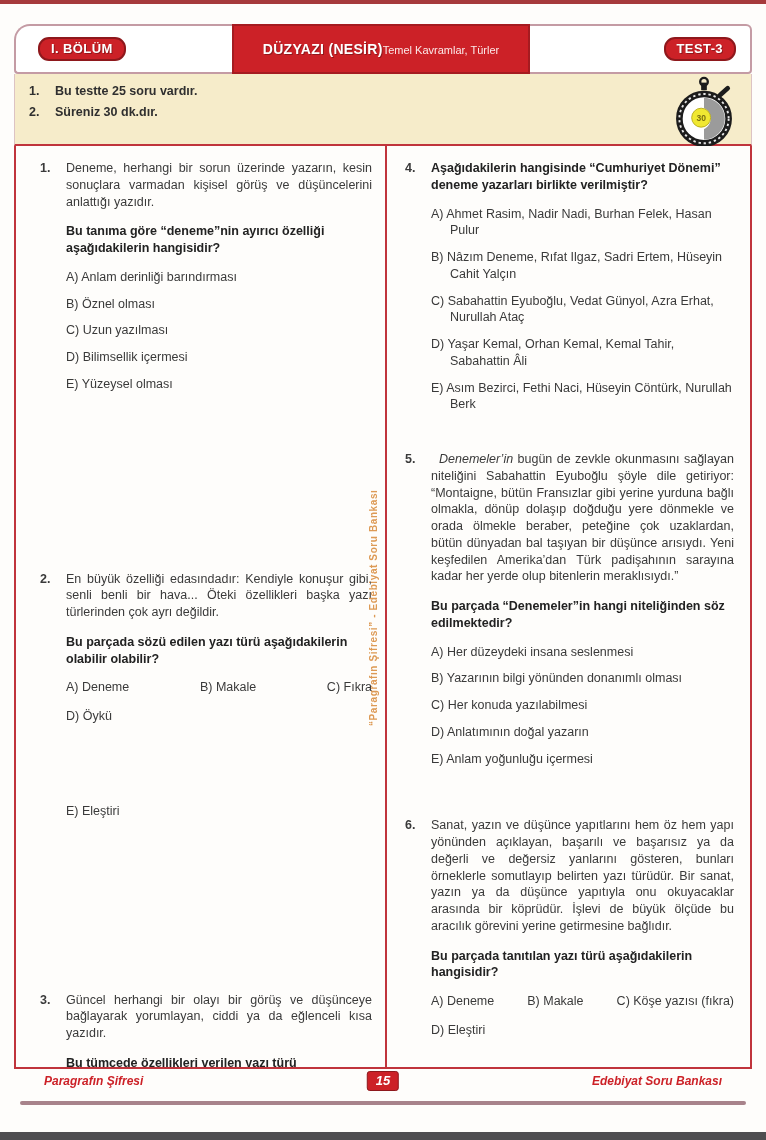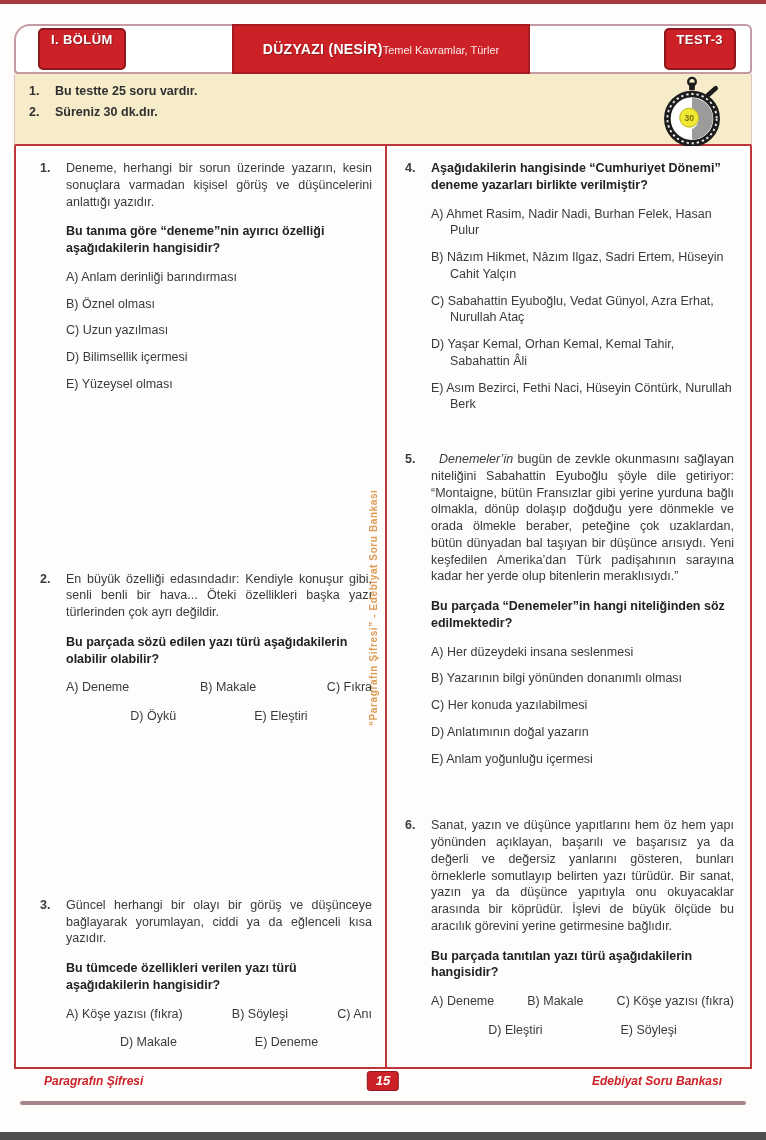--- a/index.html
+++ b/index.html
@@ -30,38 +30,38 @@
     width: 298px;
     background: #cc2127;
     border: 2px solid #a51b20;
     flex-direction: row; justify-content: center;
     text-align: center; color: #fff;
   }
   .unit-title { font-size: 14px; font-weight: bold; letter-spacing: .3px; text-shadow: 1px 1px 0 #8e181c; }
   .unit-subtitle { font-size: 11px; font-weight: normal; margin-top: 2px; color: #fbe9e9; }
   .badge-pill {
     background: #cc2127; color: #fff;
-    border: 2px solid #8e181c; border-radius: 5px;
+    border: 2px solid #8e181c; border-radius: 11px;
     font-size: 13px; font-weight: bold;
-    padding: 2px 11px 21px; letter-spacing: .4px;
+    padding: 2px 11px 3px; letter-spacing: .4px;
     text-shadow: 1px 1px 0 #8e181c;
   }
 
   
   .instructions-bar {
     position: relative;
     height: 72px;
     background: #f6ecca;
     border-left: 1px solid #ddc3c3; border-right: 1px solid #ddc3c3;
     border-bottom: 2px solid #c0343c;
     padding: 10px 80px 0 14px;
   }
   .instr-item { display: flex; margin-bottom: 7px; font-size: 12.5px; font-weight: bold; color: #2f2f2f; }
   .instr-item .n { width: 26px; }
-  .stopwatch { position: absolute; right: 28px; top: 2px; }
+  .stopwatch { position: absolute; right: 16px; top: 2px; }
 
   
   .content {
     position: relative;
     display: flex;
     height: 921px;
     border-left: 2px solid #c0343c; border-right: 2px solid #c0343c;
     overflow: hidden;
     background: #fefdfb;
   }
@@ -72,21 +72,21 @@
 
   .question { display: flex; font-size: 12.5px; line-height: 1.34; }
   .q-num { width: 26px; font-weight: bold; flex-shrink: 0; }
   .q-body { flex: 1; }
   .q-text { text-align: justify; }
   .q-text i { font-style: italic; margin-left: 8px; }
   .q-stem { font-weight: bold; margin-top: 13px; color: #222; }
   .q-options { margin-top: 12px; }
   .q-options .opt { margin-bottom: 10px; padding-left: 19px; text-indent: -19px; }
   .opt-row { display: flex; justify-content: space-between; margin-top: 12px; }
-  .opt-row.second { justify-content: center; gap: 78px; }
+  .opt-row.second { justify-content: center; gap: 78px; flex-direction: column; }
   .opt-row .opt { white-space: nowrap; }
 
   [data-qid="q2"] { margin-top: 168px; }
   [data-qid="q3"] { margin-top: 172px; }
   [data-qid="q5"] { margin-top: 28px; }
   [data-qid="q6"] { margin-top: 40px; }
 
   .watermark {
     position: absolute;
     left: 352px; top: 292px;
@@ -214,21 +214,21 @@
           </div>
         </div>
       <div class="divider"></div>
       <div class="col col-right" id="col-right">
           <div class="question" data-qid="q4">
             <div class="q-num">4.</div>
             <div class="q-body">
               <p class="q-stem" style="margin-top: 0px;">Aşağıdakilerin hangisinde “Cumhuriyet Dönemi” deneme yazarları birlikte verilmiştir?</p>
               <div class="q-options">
                 <div class="opt">A) Ahmet Rasim, Nadir Nadi, Burhan Felek, Hasan Pulur</div>
-                <div class="opt">B) Nâzım Hikmet, Nâzım Ilgaz, Sadri Ertem, Hüseyin Cahit Yalçın</div>
+                <div class="opt">B) Nâzım Deneme, Rıfat Ilgaz, Sadri Ertem, Hüseyin Cahit Yalçın</div>
                 <div class="opt">C) Sabahattin Eyuboğlu, Vedat Günyol, Azra Erhat, Nurullah Ataç</div>
                 <div class="opt">D) Yaşar Kemal, Orhan Kemal, Kemal Tahir, Sabahattin Âli</div>
                 <div class="opt">E) Asım Bezirci, Fethi Naci, Hüseyin Cöntürk, Nurullah Berk</div>
               </div>
             </div>
           </div>
           <div class="question" data-qid="q5">
             <div class="q-num">5.</div>
             <div class="q-body">
               <p class="q-text"><i>Denemeler’in</i> bugün de zevkle okunmasını sağlayan niteliğini Sabahattin Eyuboğlu şöyle dile getiriyor: “Montaigne, bütün Fransızlar gibi yerine yurduna bağlı olmakla, dönüp dolaşıp doğduğu yere dönmekle ve orada ölmekle beraber, peteğine çok uzaklardan, bütün dünyadan bal taşıyan bir düşünce arısıydı. Yeni keşfedilen Amerika’dan Türk padişahının sarayına kadar her yerde olup bitenlerin meraklısıydı.”</p>

